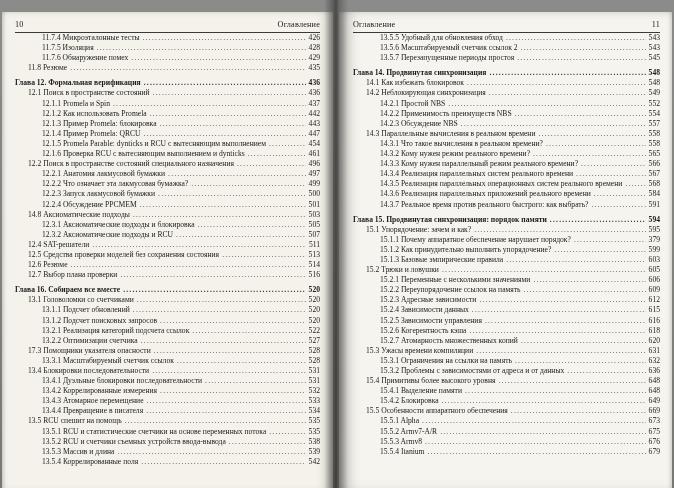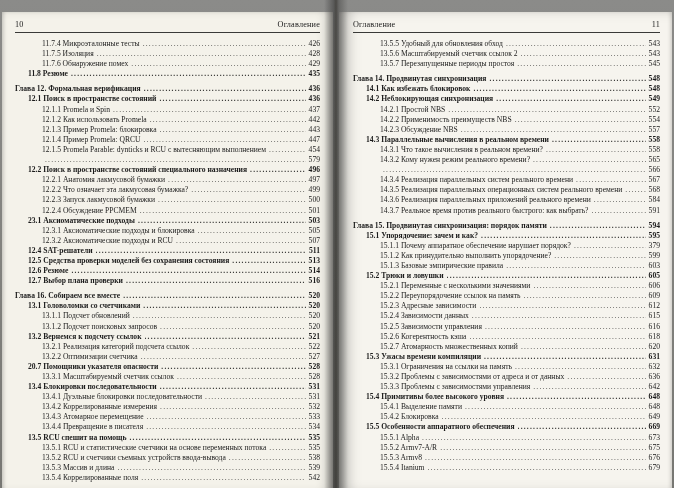--- a/index.html
+++ b/index.html
@@ -35,26 +35,25 @@
     background:linear-gradient(90deg, rgba(0,0,0,0) 0%, rgba(0,0,0,.35) 40%, rgba(20,18,14,.55) 50%, rgba(0,0,0,.25) 62%, rgba(0,0,0,0) 100%);
     pointer-events:none;
   }
   .page-header {
     display:flex; justify-content:space-between; align-items:baseline;
     font-size:8.2px; letter-spacing:.2px;
     border-bottom:1px solid #3a3a38;
     padding-bottom:3px;
   }
   .toc {
-    margin-top:6px;
     font-size:7.6px;
     line-height:10.1px;
   }
   .toc-row { display:flex; align-items:baseline; }
-  .toc-row.lvl1 { padding-left:13px;font-weight:bold; }
+  .toc-row.lvl1 { padding-left:13px; }
   .toc-row.lvl2 { padding-left:27px; }
   .toc-row.bold { font-weight:700; }
   .toc-row.gap  { margin-top:5px; }
   .toc-label { white-space:nowrap; }
   .toc-dots {
     flex:1 1 auto; overflow:hidden; white-space:nowrap;
     margin:0 3px; color:#2e2e2c; min-width:8px;
   }
   .toc-dots::after {
     content:"......................................................................................................................";
@@ -122,22 +121,23 @@
           <span class="toc-label">12.1.4 Пример Promela: QRCU</span>
           <span class="toc-dots"></span>
           <span class="toc-page">447</span>
         </div>
         <div class="toc-row lvl2">
           <span class="toc-label">12.1.5 Promela Parable: dynticks и RCU с вытесняющим выполнением</span>
           <span class="toc-dots"></span>
           <span class="toc-page">454</span>
         </div>
         <div class="toc-row lvl2">
-          <span class="toc-dots"></span>
-          <span class="toc-page">579</span>
+          <span class="toc-label">12.1.6 Проверка RCU с вытесняющим выполнением и dynticks</span>
+          <span class="toc-dots"></span>
+          <span class="toc-page">461</span>
         </div>
         <div class="toc-row lvl1">
           <span class="toc-label">12.2 Поиск в пространстве состояний специального назначения</span>
           <span class="toc-dots"></span>
           <span class="toc-page">496</span>
         </div>
         <div class="toc-row lvl2">
           <span class="toc-label">12.2.1 Анатомия лакмусовой бумажки</span>
           <span class="toc-dots"></span>
           <span class="toc-page">497</span>
@@ -151,21 +151,21 @@
           <span class="toc-label">12.2.3 Запуск лакмусовой бумажки</span>
           <span class="toc-dots"></span>
           <span class="toc-page">500</span>
         </div>
         <div class="toc-row lvl2">
           <span class="toc-label">12.2.4 Обсуждение PPCMEM</span>
           <span class="toc-dots"></span>
           <span class="toc-page">501</span>
         </div>
         <div class="toc-row lvl1">
-          <span class="toc-label">23.1 Аксиоматические подходы</span>
+          <span class="toc-label">14.8 Аксиоматические подходы</span>
           <span class="toc-dots"></span>
           <span class="toc-page">503</span>
         </div>
         <div class="toc-row lvl2">
           <span class="toc-label">12.3.1 Аксиоматические подходы и блокировка</span>
           <span class="toc-dots"></span>
           <span class="toc-page">505</span>
         </div>
         <div class="toc-row lvl2">
           <span class="toc-label">12.3.2 Аксиоматические подходы и RCU</span>
@@ -205,37 +205,32 @@
         <div class="toc-row lvl2">
           <span class="toc-label">13.1.1 Подсчет обновлений</span>
           <span class="toc-dots"></span>
           <span class="toc-page">520</span>
         </div>
         <div class="toc-row lvl2">
           <span class="toc-label">13.1.2 Подсчет поисковых запросов</span>
           <span class="toc-dots"></span>
           <span class="toc-page">520</span>
         </div>
-        <div class="toc-row lvl1">
-          <span class="toc-label">13.2 Вернемся к подсчету ссылок</span>
-          <span class="toc-dots"></span>
-          <span class="toc-page">521</span>
-        </div>
         <div class="toc-row lvl2">
           <span class="toc-label">13.2.1 Реализация категорий подсчета ссылок</span>
           <span class="toc-dots"></span>
           <span class="toc-page">522</span>
         </div>
         <div class="toc-row lvl2">
           <span class="toc-label">13.2.2 Оптимизации счетчика</span>
           <span class="toc-dots"></span>
           <span class="toc-page">527</span>
         </div>
         <div class="toc-row lvl1">
-          <span class="toc-label">20.7 Помощники указателя опасности</span>
+          <span class="toc-label">17.3 Помощники указателя опасности</span>
           <span class="toc-dots"></span>
           <span class="toc-page">528</span>
         </div>
         <div class="toc-row lvl2">
           <span class="toc-label">13.3.1 Масштабируемый счетчик ссылок</span>
           <span class="toc-dots"></span>
           <span class="toc-page">528</span>
         </div>
         <div class="toc-row lvl1">
           <span class="toc-label">13.4 Блокировки последовательности</span>
@@ -350,20 +345,21 @@
           <span class="toc-label">14.3.1 Что такое вычисления в реальном времени?</span>
           <span class="toc-dots"></span>
           <span class="toc-page">558</span>
         </div>
         <div class="toc-row lvl2">
           <span class="toc-label">14.3.2 Кому нужен режим реального времени?</span>
           <span class="toc-dots"></span>
           <span class="toc-page">565</span>
         </div>
         <div class="toc-row lvl2">
+          <span class="toc-label">14.3.3 Кому нужен параллельный режим реального времени?</span>
           <span class="toc-dots"></span>
           <span class="toc-page">566</span>
         </div>
         <div class="toc-row lvl2">
           <span class="toc-label">14.3.4 Реализация параллельных систем реального времени</span>
           <span class="toc-dots"></span>
           <span class="toc-page">567</span>
         </div>
         <div class="toc-row lvl2">
           <span class="toc-label">14.3.5 Реализация параллельных операционных систем реального времени</span>
@@ -452,25 +448,20 @@
         </div>
         <div class="toc-row lvl2">
           <span class="toc-label">15.3.1 Ограничения на ссылки на память</span>
           <span class="toc-dots"></span>
           <span class="toc-page">632</span>
         </div>
         <div class="toc-row lvl2">
           <span class="toc-label">15.3.2 Проблемы с зависимостями от адреса и от данных</span>
           <span class="toc-dots"></span>
           <span class="toc-page">636</span>
-        </div>
-        <div class="toc-row lvl2">
-          <span class="toc-label">15.3.3 Проблемы с зависимостями управления</span>
-          <span class="toc-dots"></span>
-          <span class="toc-page">642</span>
         </div>
         <div class="toc-row lvl1">
           <span class="toc-label">15.4 Примитивы более высокого уровня</span>
           <span class="toc-dots"></span>
           <span class="toc-page">648</span>
         </div>
         <div class="toc-row lvl2">
           <span class="toc-label">15.4.1 Выделение памяти</span>
           <span class="toc-dots"></span>
           <span class="toc-page">648</span>

